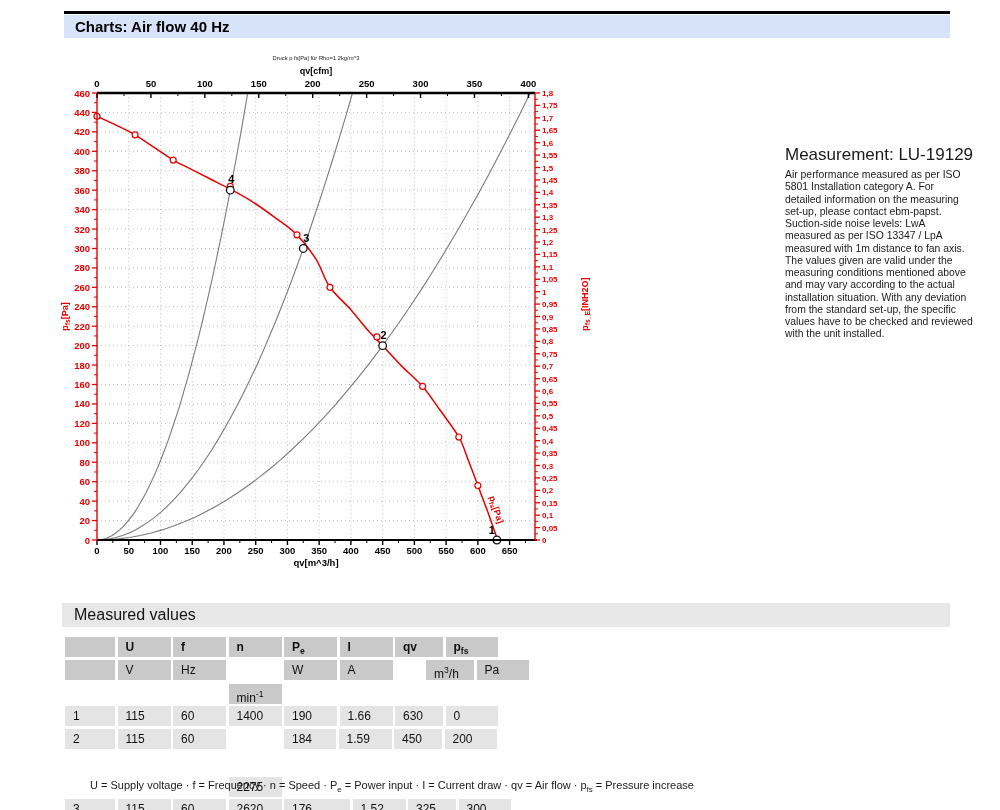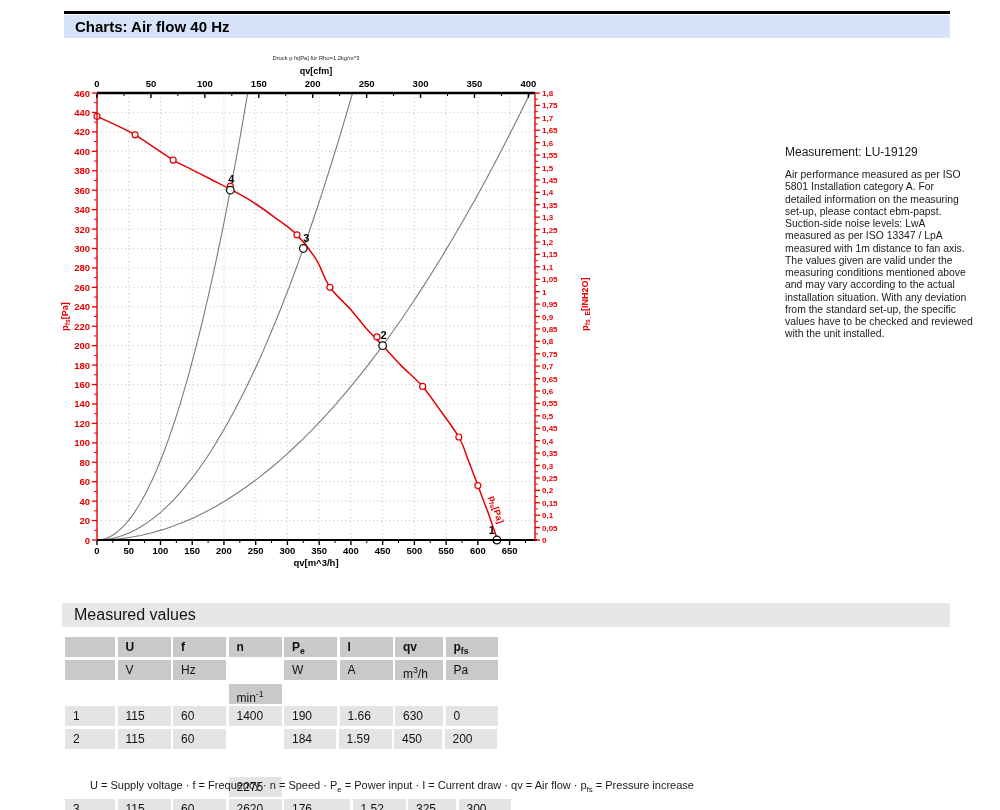--- a/index.html
+++ b/index.html
@@ -4,21 +4,21 @@
 <style>
   html,body{margin:0;padding:0;background:#fff;}
   body{width:1000px;height:810px;position:relative;overflow:hidden;
        font-family:"Liberation Sans",sans-serif;color:#111;}
   .abs{position:absolute;}
   .top-rule{left:64px;top:11px;width:886px;height:2.5px;background:#000;}
   .title-bar{left:64px;top:15px;width:886px;height:23px;background:#d7e3f8;
              display:flex;align-items:center;}
   .title-bar span{font-size:15px;font-weight:bold;padding-left:11px;color:#000;}
   #chart-svg{left:0;top:0;pointer-events:none;}
-  .meas-id{left:785px;top:145px;font-size:12px;color:#1a1a1a;}
+  .meas-id{left:785px;top:145px;font-size:17px;color:#1a1a1a;}
   .meas-note{left:785px;top:169px;width:188px;font-size:10.4px;line-height:1.18;color:#1a1a1a;}
   .section-bar{left:62px;top:603px;width:888px;height:24px;background:#e7e7e7;
                display:flex;align-items:center;}
   .section-bar span{font-size:16px;padding-left:12px;color:#151515;}
   #mv-table{left:65px;top:637px;}
   .tr{display:flex;margin-bottom:2.5px;}
   .td{height:20px;line-height:20px;font-size:12px;padding-left:8px;box-sizing:border-box;
       margin-right:2.5px;background:#e4e4e4;overflow:hidden;}
   .tr.hd .td{background:#c9c9c9;}
   .tr.hd1 .td{font-weight:bold;}
@@ -371,21 +371,21 @@
         <div class="td" style="width: 48px;">qv</div>
         <div class="td" style="width: 52px;">p<sub>fs</sub></div>
       </div>
       <div class="tr hd">
         <div class="td" style="width: 50px;"></div>
         <div class="td" style="width: 53px;">V</div>
         <div class="td" style="width: 53px;">Hz</div>
         <div class="td" style="width: 53px; margin-top: 24px;">min<sup>-1</sup></div>
         <div class="td" style="width: 53px;">W</div>
         <div class="td" style="width: 53px;">A</div>
-        <div class="td" style="width: 48px;">m<sup>3</sup>/h</div>
+        <div class="td" style="width: 48px; margin-left: 31px;">m<sup>3</sup>/h</div>
         <div class="td" style="width: 52px;">Pa</div>
       </div>
       <div class="tr ">
         <div class="td" style="width: 50px;">1</div>
         <div class="td" style="width: 53px;">115</div>
         <div class="td" style="width: 53px;">60</div>
         <div class="td" style="width: 53px;">1400</div>
         <div class="td" style="width: 53px;">190</div>
         <div class="td" style="width: 53px;">1.66</div>
         <div class="td" style="width: 48px;">630</div>

